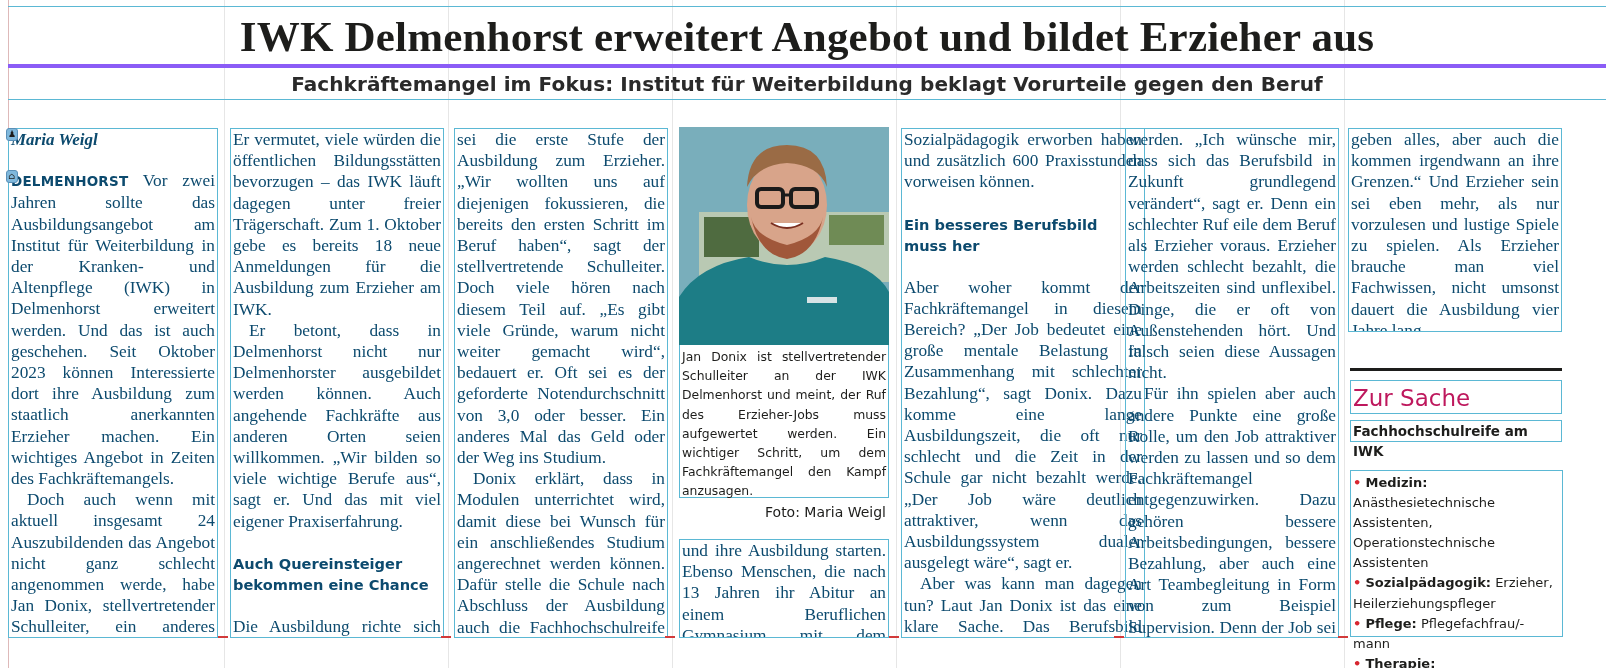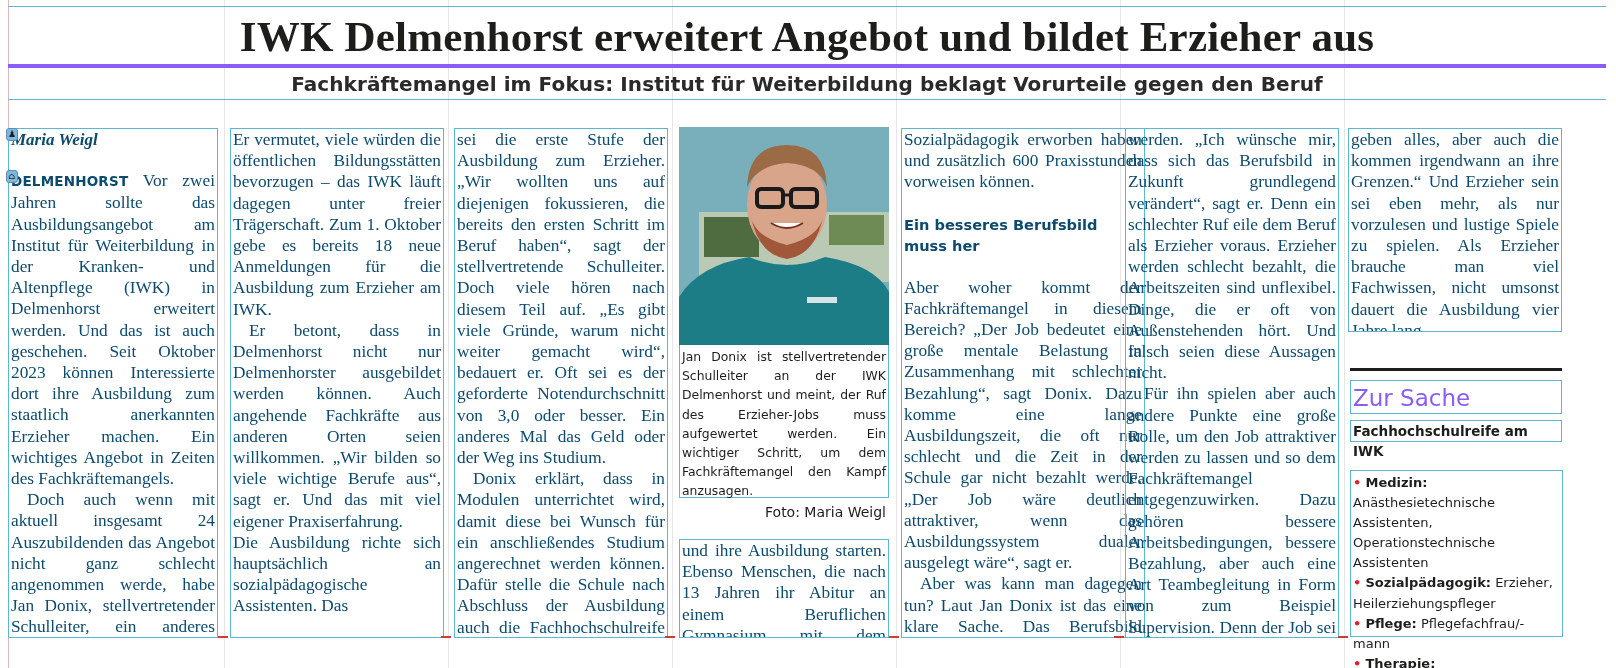--- a/index.html
+++ b/index.html
@@ -49,21 +49,21 @@
     background: linear-gradient(180deg, #6fa8b5 0%, #88bdc6 40%, #a8c6b8 60%, #6a9aa0 100%);
   }
   .caption {
     position: absolute; left: 679px; top: 345px; width: 210px; height: 153px;
     border: 1px solid #5bb8d4; border-top: none;
     font-family: "DejaVu Sans", sans-serif; font-size: 12.4px; line-height: 19.2px;
     text-align: justify; padding: 2px 2px 0 2px; color: #1d1d1b;
   }
   .credit { font-family: "DejaVu Sans", sans-serif; font-size: 14px; text-align: right; margin-top: 2px; }
 
-  .box-title { color: #8b5cf6; font-family: "DejaVu Sans", sans-serif; font-size: 23px; line-height: 34px; }
+  .box-title { color: #be185d; font-family: "DejaVu Sans", sans-serif; font-size: 23px; line-height: 34px; }
   .box-sub { font-family: "DejaVu Sans", sans-serif; font-weight: bold; font-size: 13.5px; line-height: 20px; }
   .box-list {
     font-family: "DejaVu Sans", sans-serif; font-size: 13px; line-height: 20.1px; color: #1d1d1b;
   }
   .box-list .bullet { color: #d72630; font-weight: bold; }
   .box-list b { font-weight: bold; }
 </style>
 </head>
 <body>
 
@@ -82,20 +82,21 @@
   <div class="author"><span>Maria Weigl</span></div>
   <p><span class="dateline">DELMENHORST</span> <span>Vor zwei Jahren sollte das Ausbildungsangebot am Institut für Weiterbildung in der Kranken- und Altenpflege (IWK) in Delmenhorst erweitert werden. Und das ist auch geschehen. Seit Oktober 2023 können Interessierte dort ihre Ausbildung zum staatlich anerkannten Erzieher machen. Ein wichtiges Angebot in Zeiten des Fachkräftemangels.</span></p>
   <p class="ind">Doch auch wenn mit aktuell insgesamt 24 Auszubildenden das Angebot nicht ganz schlecht angenommen werde, habe Jan Donix, stellvertretender Schulleiter, ein anderes Gefühl. „Ich habe das Gefühl, die Schule ist noch nicht ganz in Delmenhorst angekommen“, sagt er.</p>
 </div>
 <div class="badge" style="left:6px; top:128px;">♟</div>
 <div class="badge" style="left:6px; top:170px;">⌂</div>
 
 <div class="col" style="left:230px; width:214px; height:510px; padding:0 2px;">
   <p>Er vermutet, viele würden die öffentlichen Bildungsstätten bevorzugen – das IWK läuft dagegen unter freier Trägerschaft. Zum 1. Oktober gebe es bereits 18 neue Anmeldungen für die Ausbildung zum Erzieher am IWK.</p>
   <p class="ind">Er betont, dass in Delmenhorst nicht nur Delmenhorster ausgebildet werden können. Auch angehende Fachkräfte aus anderen Orten seien willkommen. „Wir bilden so viele wichtige Berufe aus“, sagt er. Und das mit viel eigener Praxiserfahrung.</p>
+  <div class="subhead">Auch Quereinsteiger bekommen eine Chance</div>
   <p>Die Ausbildung richte sich hauptsächlich an sozialpädagogische Assistenten. Das</p>
 </div>
 
 <div class="col" style="left:454px; width:214px; height:510px; padding:0 2px;">
   <p>sei die erste Stufe der Ausbildung zum Erzieher. „Wir wollten uns auf diejenigen fokussieren, die bereits den ersten Schritt im Beruf haben“, sagt der stellvertretende Schulleiter. Doch viele hören nach diesem Teil auf. „Es gibt viele Gründe, warum nicht weiter gemacht wird“, bedauert er. Oft sei es der geforderte Notendurchschnitt von 3,0 oder besser. Ein anderes Mal das Geld oder der Weg ins Studium.</p>
   <p class="ind">Donix erklärt, dass in Modulen unterrichtet wird, damit diese bei Wunsch für ein anschließendes Studium angerechnet werden können. Dafür stelle die Schule nach Abschluss der Ausbildung auch die Fachhochschulreife aus.</p>
 
 </div>
 
 <div class="photo" title="Portrait photo of Jan Donix">

